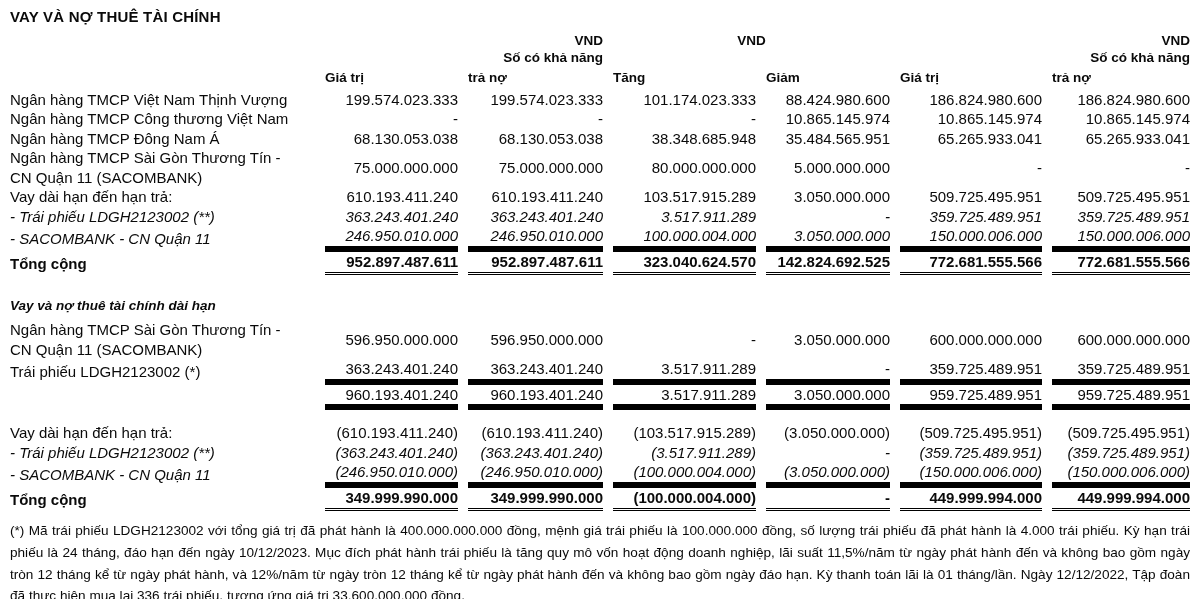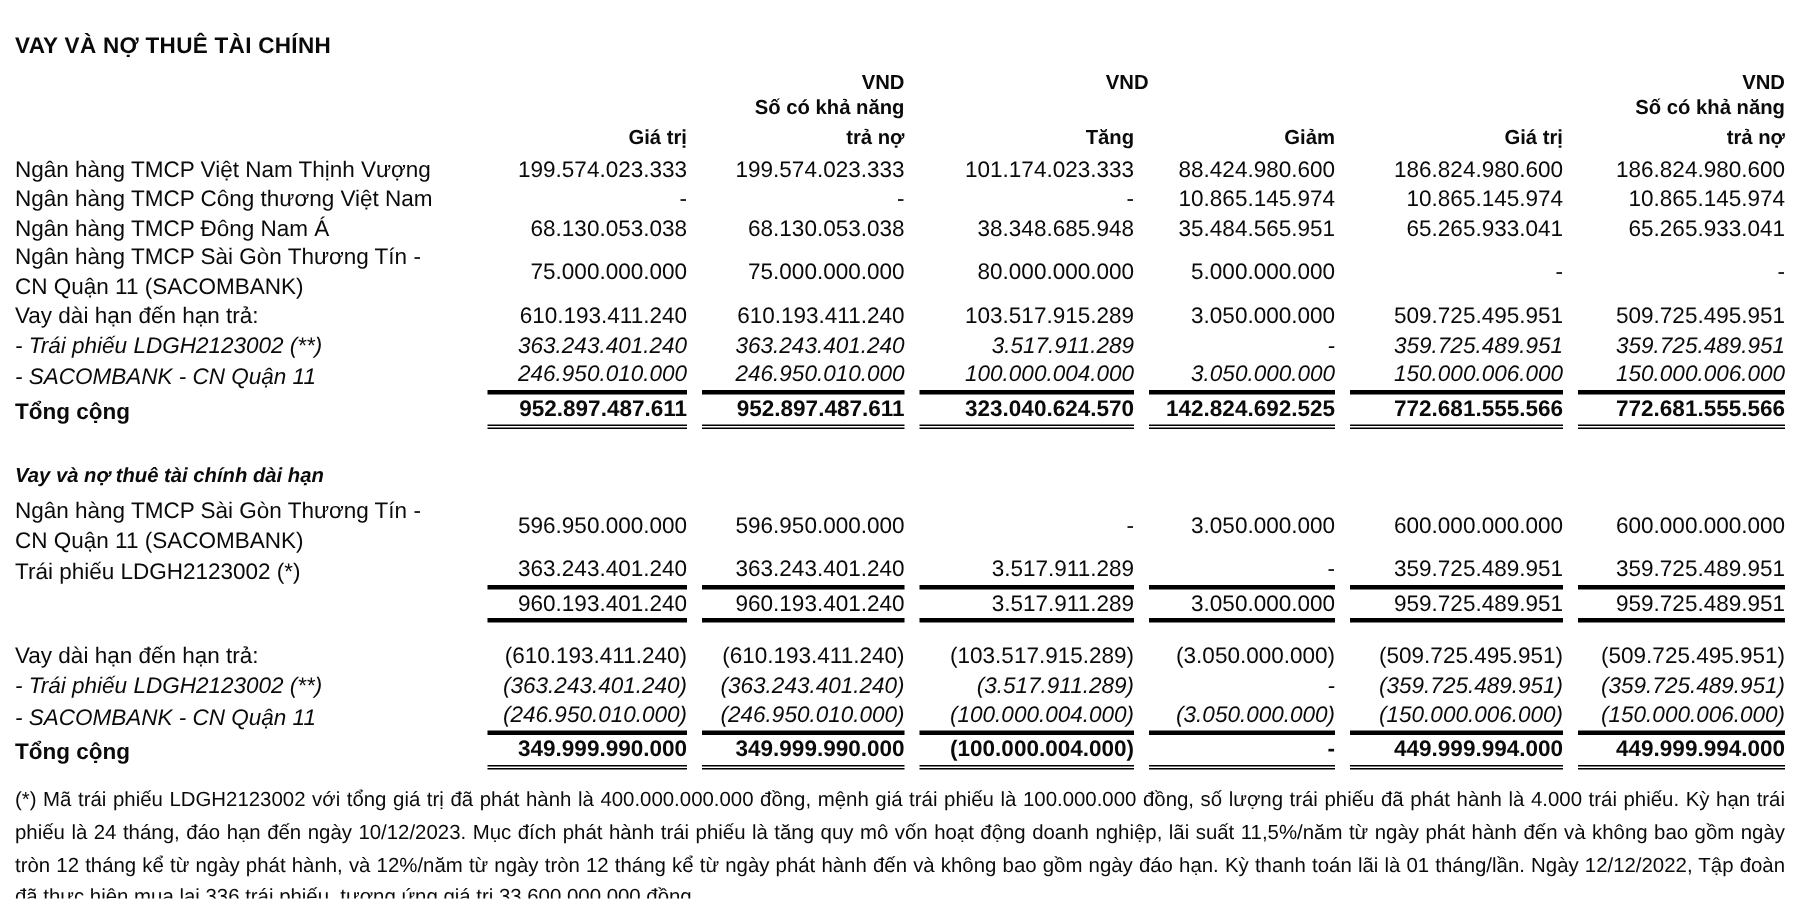--- a/index.html
+++ b/index.html
@@ -1,36 +1,36 @@
 <!DOCTYPE html>
 <html><head>
 <meta charset="utf-8">
 <style>
   html,body{margin:0;padding:0;background:#fff;}
   body{width:1200px;height:599px;overflow:hidden;color:#0a0a0a;
        font-family:"Liberation Sans","DejaVu Sans",sans-serif;}
   .page{padding:6px 10px 0 10px;width:1180px;}
-  .title{font-weight:bold;font-size:15px;letter-spacing:.2px;margin:16px 0 8px 0;}
+  .title{font-weight:bold;font-size:15px;letter-spacing:.2px;margin:2px 0 8px 0;}
 
   
   .hrow{display:flex;gap:10px;line-height:16.5px;font-weight:bold;font-size:13.5px;}
   .hrow .lbl{width:305px;flex:0 0 auto;}
   .g1{width:278px;flex:0 0 auto;text-align:right;}
   .g2{width:277px;flex:0 0 auto;text-align:center;}
   .g3{width:290px;flex:0 0 auto;text-align:right;}
   .hcols{margin-top:4px;margin-bottom:3px;}
-  .hc{text-align:right;flex:0 0 auto;}
+  .hc{flex:0 0 auto;}
 
   
   .row{display:flex;gap:10px;align-items:center;font-size:15px;line-height:19.5px;}
   .cell{flex:0 0 auto;}
   .lblc{width:305px;white-space:pre-line;}
   .v1{width:133px}.v2{width:135px}.v3{width:143px}.v4{width:124px}.v5{width:142px}.v6{width:138px}
   .val{text-align:right;}
-  .u{border-bottom:3px solid #000000;}
+  .u{border-bottom:6px solid #000000;}
   .uu{border-bottom:3px double #000;padding-bottom:1px;}
   .row.italic .cell{font-style:italic;}
   .row.total .cell{font-weight:bold;}
   .section{font-weight:bold;font-style:italic;font-size:13.5px;margin:9px 0 5px 0;line-height:18px;}
   .spacer{height:13px;}
 
   .footnote{margin-top:9px;font-size:13.6px;line-height:21.8px;text-align:justify;color:#0a0a0a;}
 </style>
 </head>
 <body>

